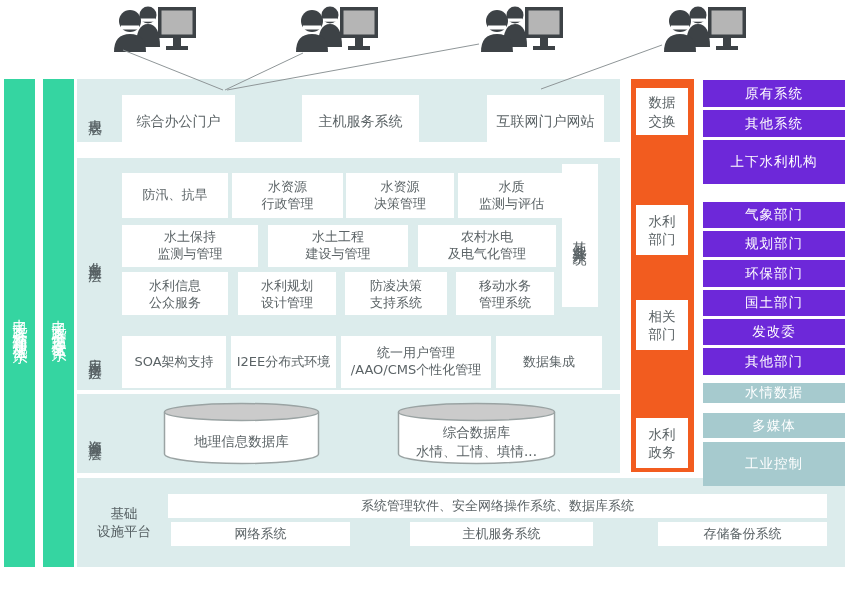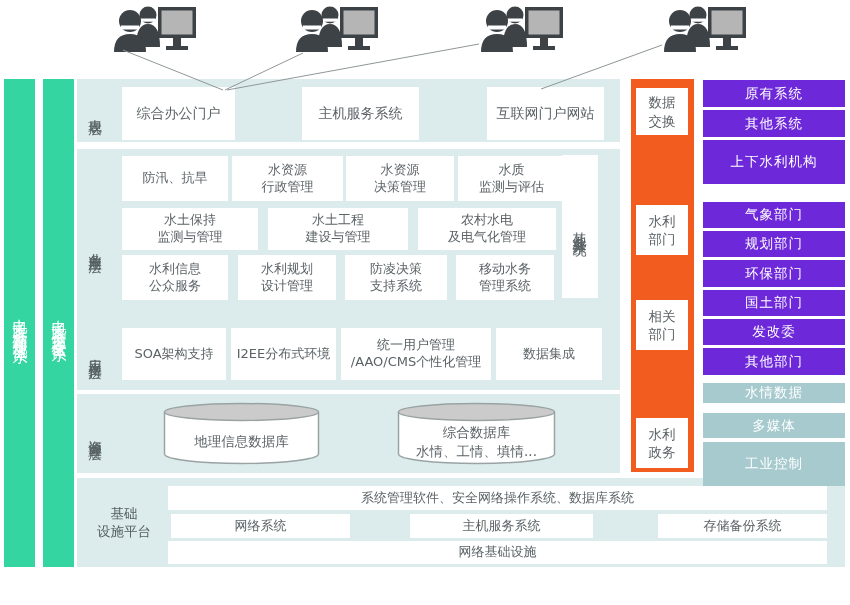--- a/index.html
+++ b/index.html
@@ -18,21 +18,21 @@
   .vbar span{
     writing-mode:vertical-rl;color:#fff;font-size:15px;letter-spacing:3px;line-height:1;
   }
   .layer{position:absolute;left:77px;background:#dcecec;}
   .vlabel{
     position:absolute;top:50%;transform:translateY(-50%);
     writing-mode:vertical-rl;font-size:13.5px;letter-spacing:2px;color:#566063;line-height:1;
   }
   .wbox{
     position:absolute;background:#fff;display:flex;align-items:center;justify-content:center;
-    text-align:center;font-size:13px;line-height:1.3;color:#5b6366;white-space:pre-line;
+    text-align:center;font-size:13px;line-height:1.3;color:#5b6366;white-space:pre-line;margin-top:8px;
   }
   .wbox.big{font-size:14px;}
   .sidebox{
     position:absolute;background:#fff;display:flex;align-items:center;justify-content:center;
   }
   .sidebox span{writing-mode:vertical-rl;font-size:14px;letter-spacing:2px;color:#5b6366;line-height:1;}
   .cyl{position:absolute;}
   .cyl .cyl-text{
     position:absolute;left:0;right:0;top:16px;bottom:0;display:flex;align-items:center;justify-content:center;
     text-align:center;font-size:13.5px;line-height:1.35;color:#5b6366;white-space:pre-line;
@@ -130,21 +130,21 @@
     <span>电子政务信息安全体系</span>
   </div>
 
   <div class="layer" style="top:79px;width:543px;height:63px">
     <div class="vlabel" style="left:11px">表现层</div>
     <div class="wbox big" style="left:45px;top:8px;width:113px;height:53px">综合办公门户</div>
     <div class="wbox big" style="left:225px;top:8px;width:117px;height:53px">主机服务系统</div>
     <div class="wbox big" style="left:410px;top:8px;width:117px;height:53px">互联网门户网站</div>
   </div>
 
-  <div class="layer" style="top:149px;width:543px;height:196px">
+  <div class="layer" style="top:158px;width:543px;height:196px">
     <div class="vlabel" style="left:11px">业务应用层</div>
     <div class="wbox" style="left:45px;top:7px;width:106px;height:45px">防汛、抗旱</div>
     <div class="wbox" style="left:155px;top:7px;width:111px;height:45px">水资源
 行政管理</div>
     <div class="wbox" style="left:269px;top:7px;width:108px;height:45px">水资源
 决策管理</div>
     <div class="wbox" style="left:381px;top:7px;width:107px;height:45px">水质
 监测与评估</div>
     <div class="wbox" style="left:191px;top:59px;width:140px;height:42px">水土工程
 建设与管理</div>
@@ -193,21 +193,20 @@
     </div>
   </div>
 
   <div class="layer" style="top:478px;width:768px;height:89px">
     <div class="infra-label">基础
 设施平台</div>
     <div class="wbox" style="left:91px;top:8px;width:659px;height:24px">系统管理软件、安全网络操作系统、数据库系统</div>
     <div class="wbox" style="left:94px;top:36px;width:179px;height:24px">网络系统</div>
     <div class="wbox" style="left:333px;top:36px;width:183px;height:24px">主机服务系统</div>
     <div class="wbox" style="left:581px;top:36px;width:169px;height:24px">存储备份系统</div>
-    <div class="wbox" style="left:91px;top:63px;width:659px;height:23px">网络基础设施</div>
   </div>
 
   <div class="xcol">
     <div class="xbox" style="top:9px;height:47px">数据
 交换</div>
     <div class="xbox" style="top:126px;height:50px">水利
 部门</div>
     <div class="xbox" style="top:221px;height:50px">相关
 部门</div>
     <div class="xbox" style="top:339px;height:50px">水利

